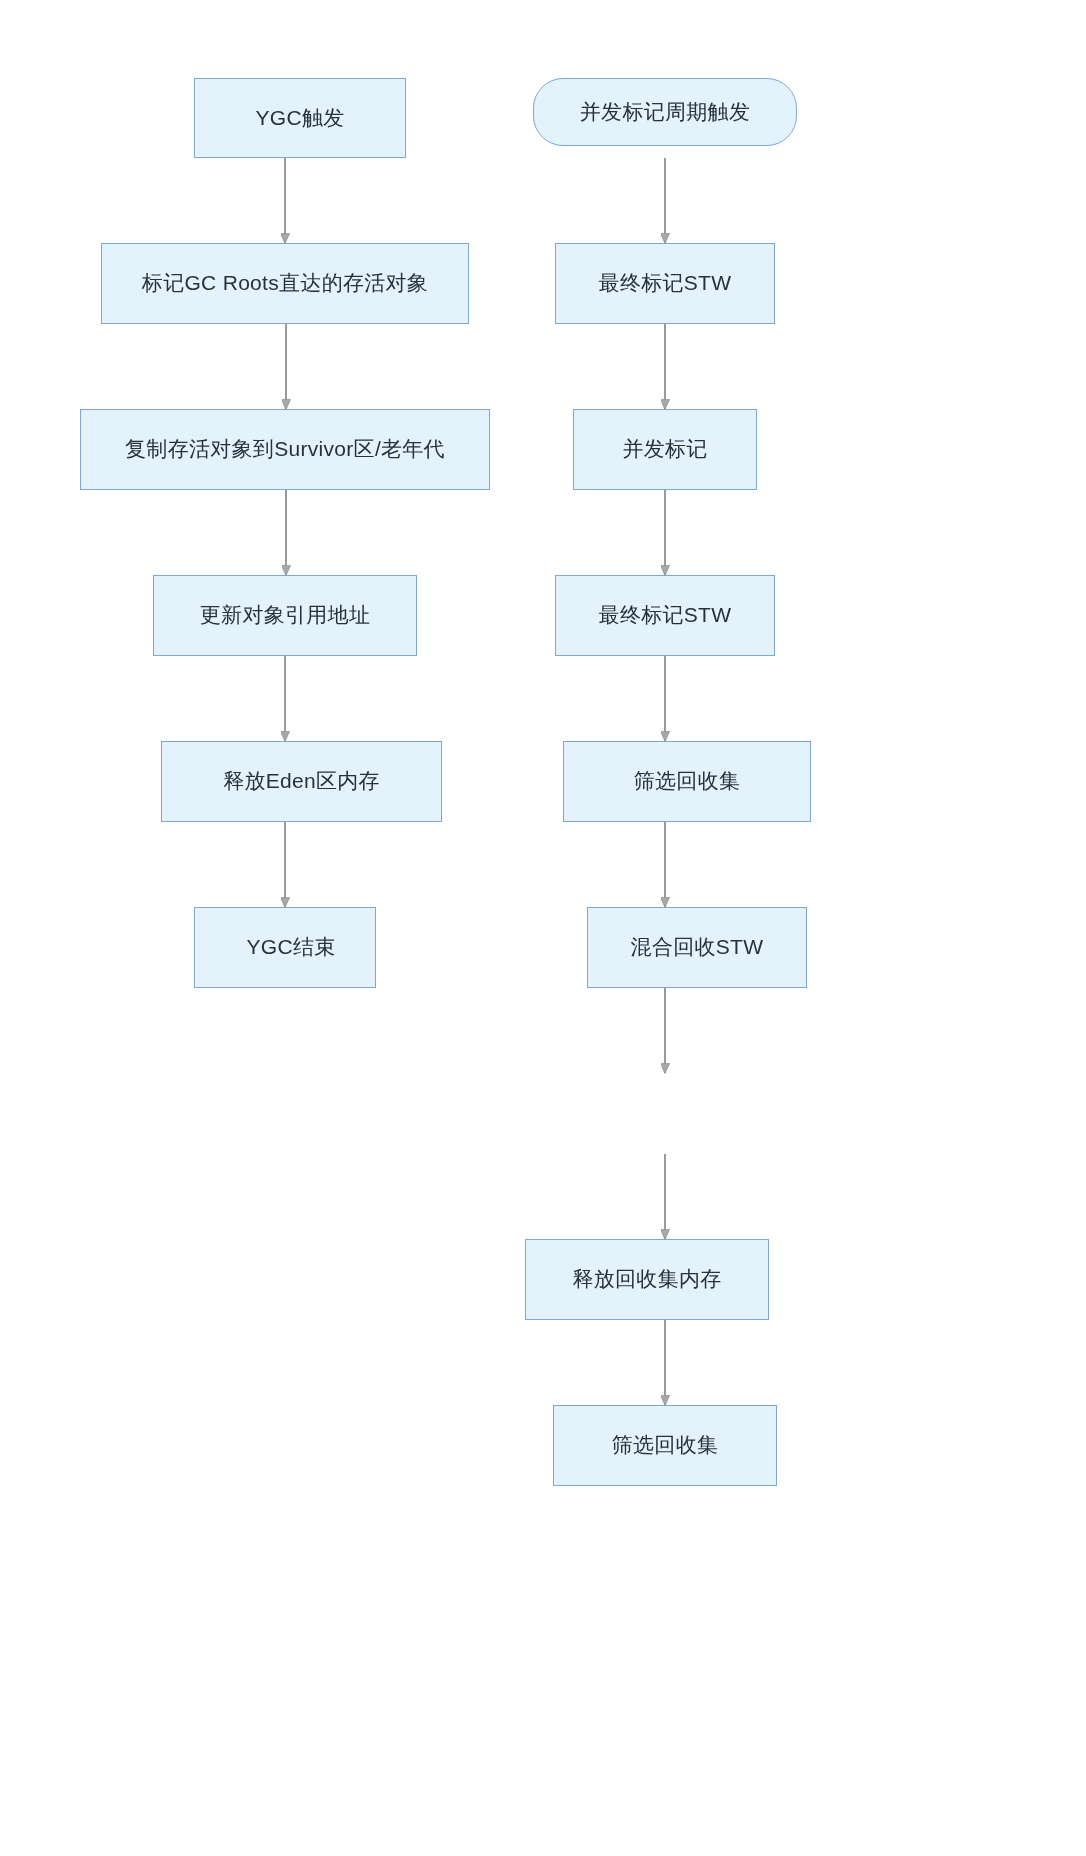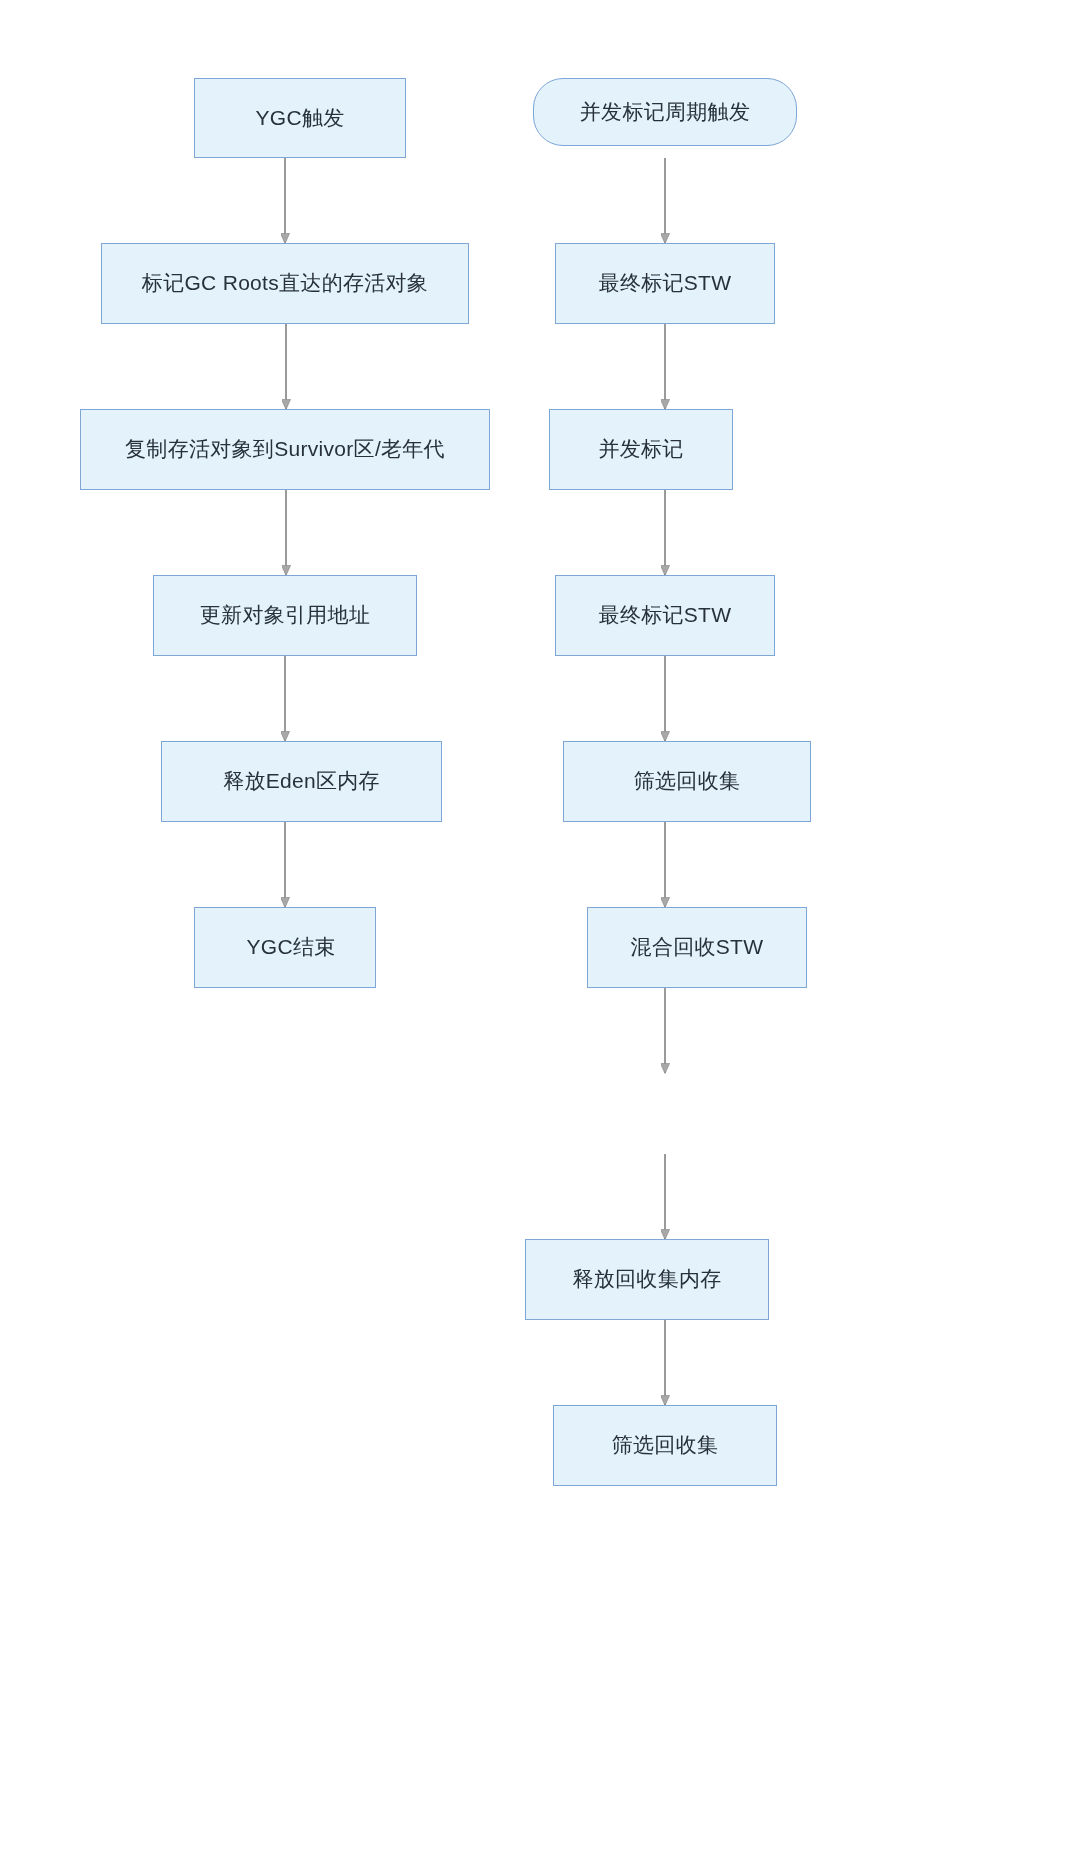--- a/index.html
+++ b/index.html
@@ -103,21 +103,21 @@
   </div>
 
   <div class="node" style="left:533px; top:78px; width:264px; height:68px;border-radius:30px;">
     <span class="node-label">并发标记周期触发</span>
   </div>
 
   <div class="node" style="left:555px; top:243px; width:220px; height:81px;">
     <span class="node-label">最终标记STW</span>
   </div>
 
-  <div class="node" style="left:549px; top:409px; width:184px; height:81px;">
+  <div class="node" style="left:573px; top:409px; width:184px; height:81px;">
     <span class="node-label">并发标记</span>
   </div>
 
   <div class="node" style="left:555px; top:575px; width:220px; height:81px;">
     <span class="node-label">最终标记STW</span>
   </div>
 
   <div class="node" style="left:563px; top:741px; width:248px; height:81px;justify-content:center;">
     <span class="node-label">筛选回收集</span>
   </div>

